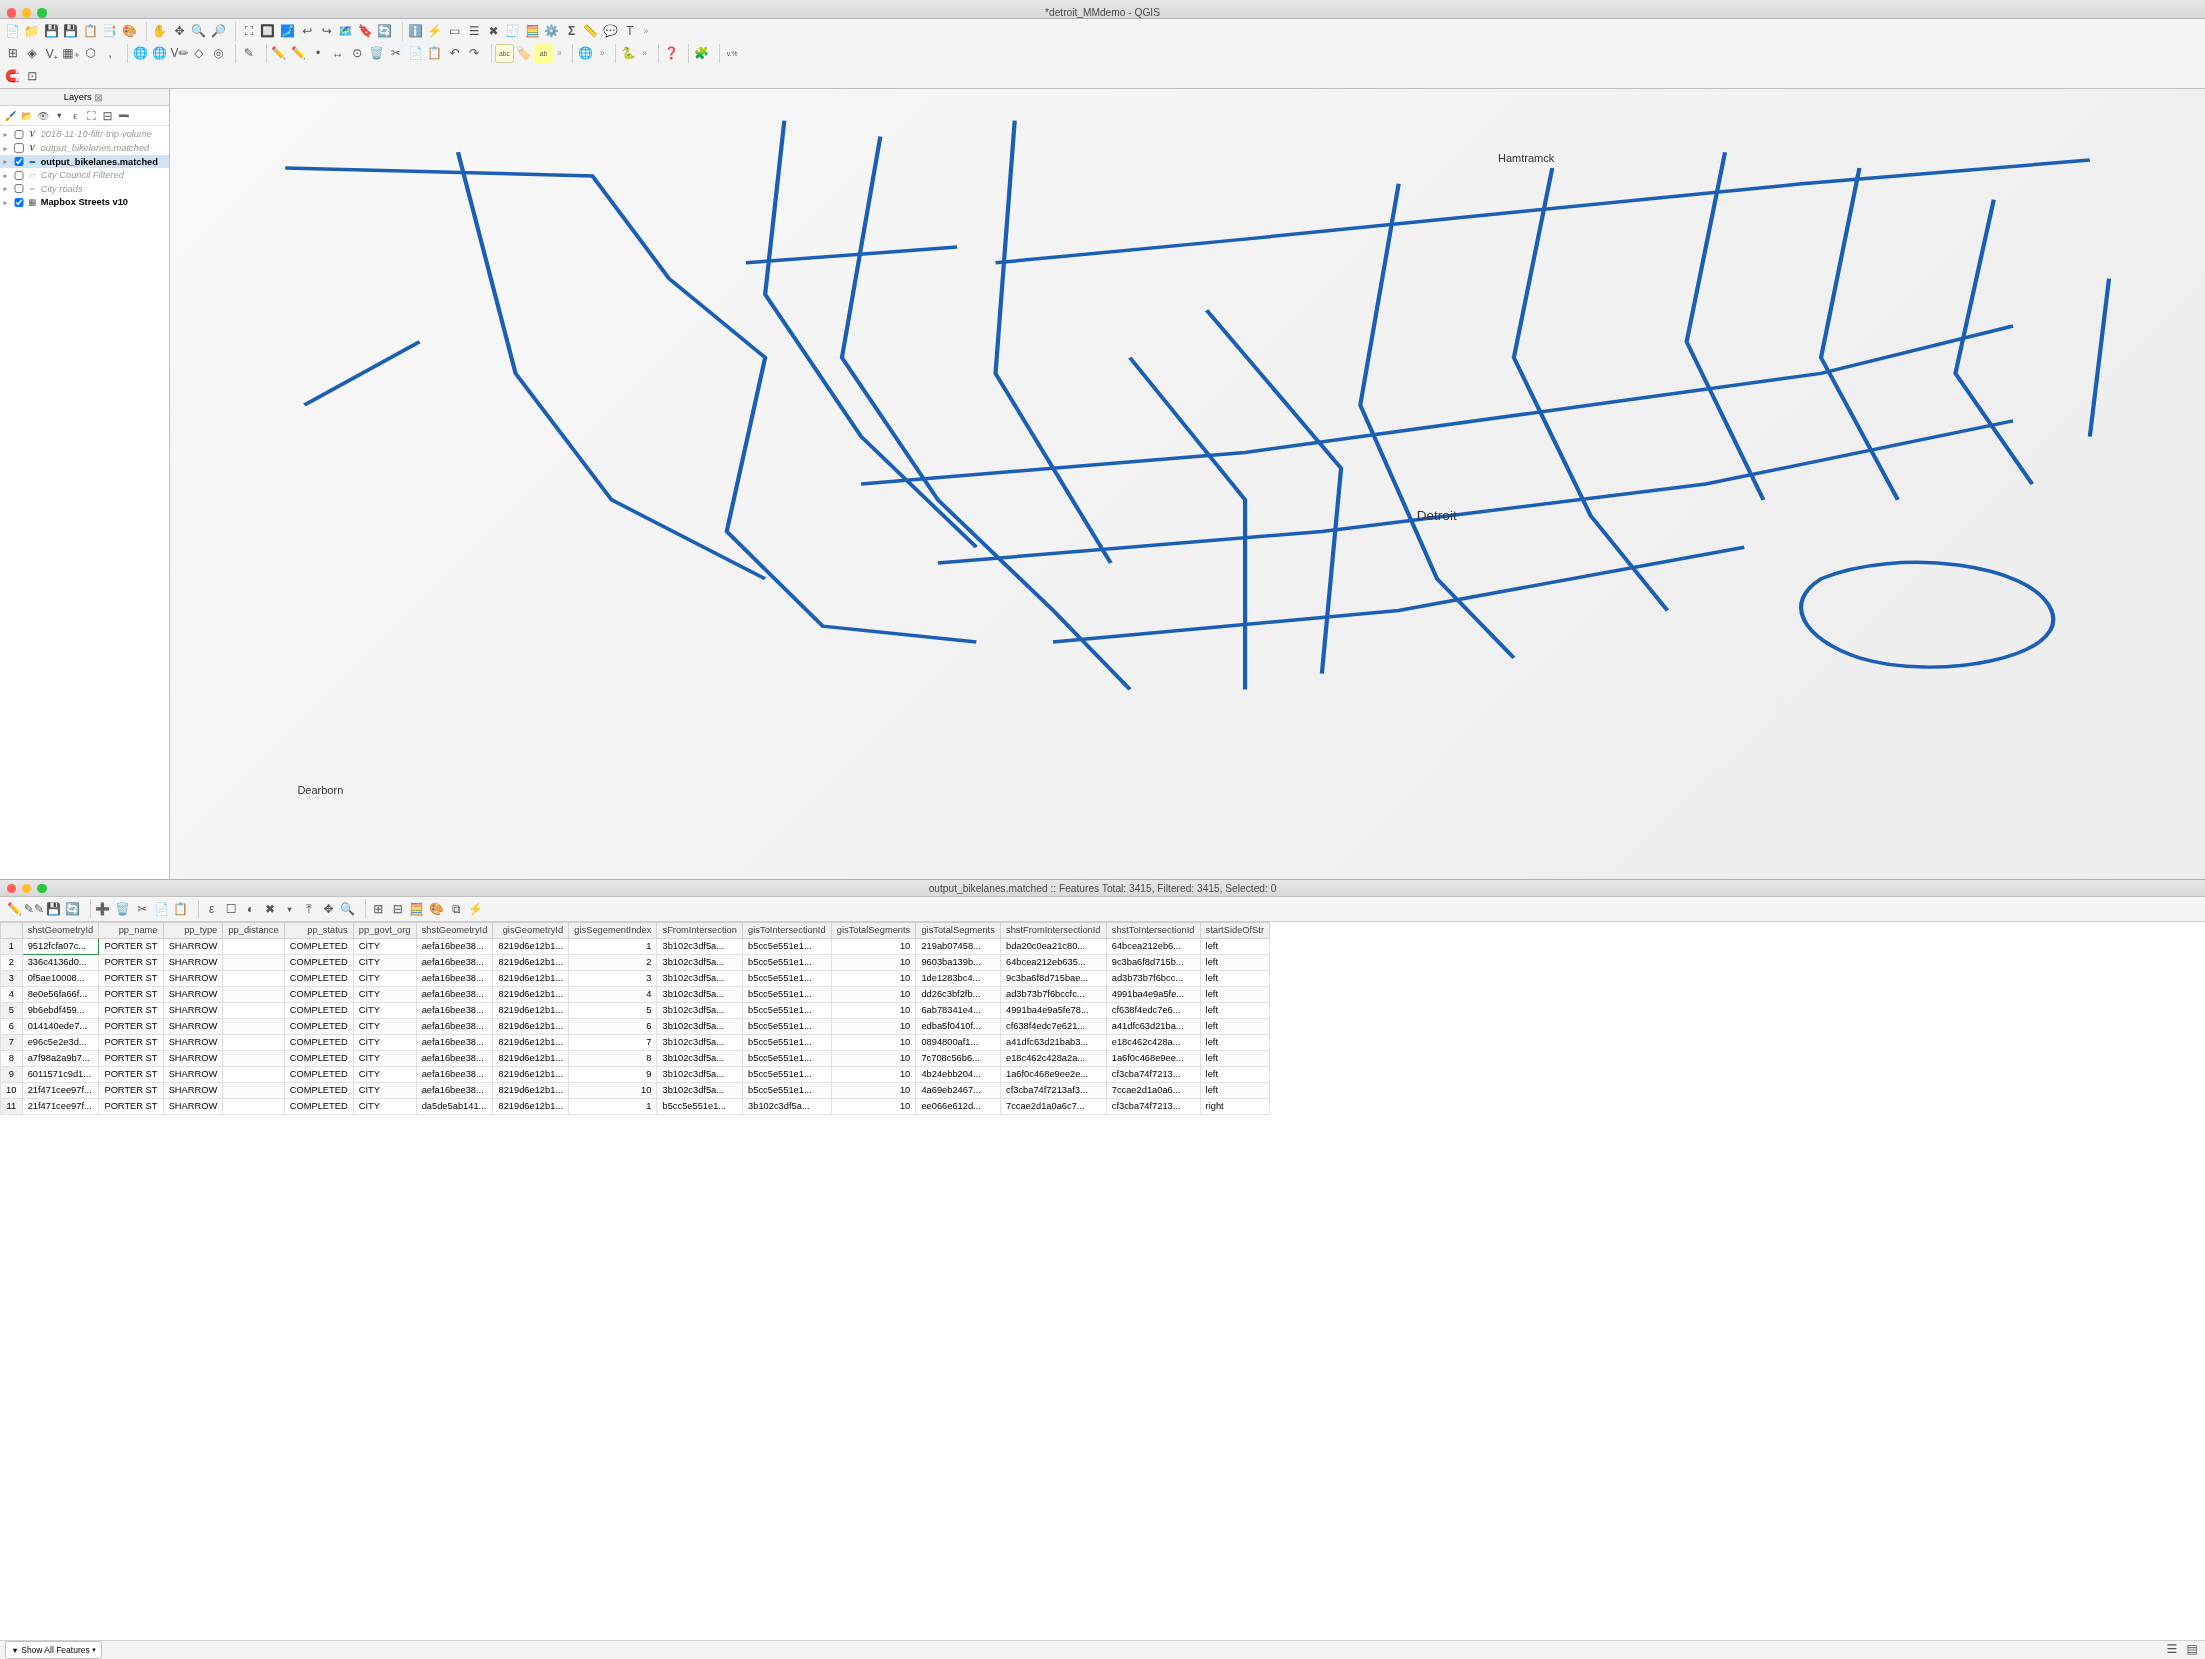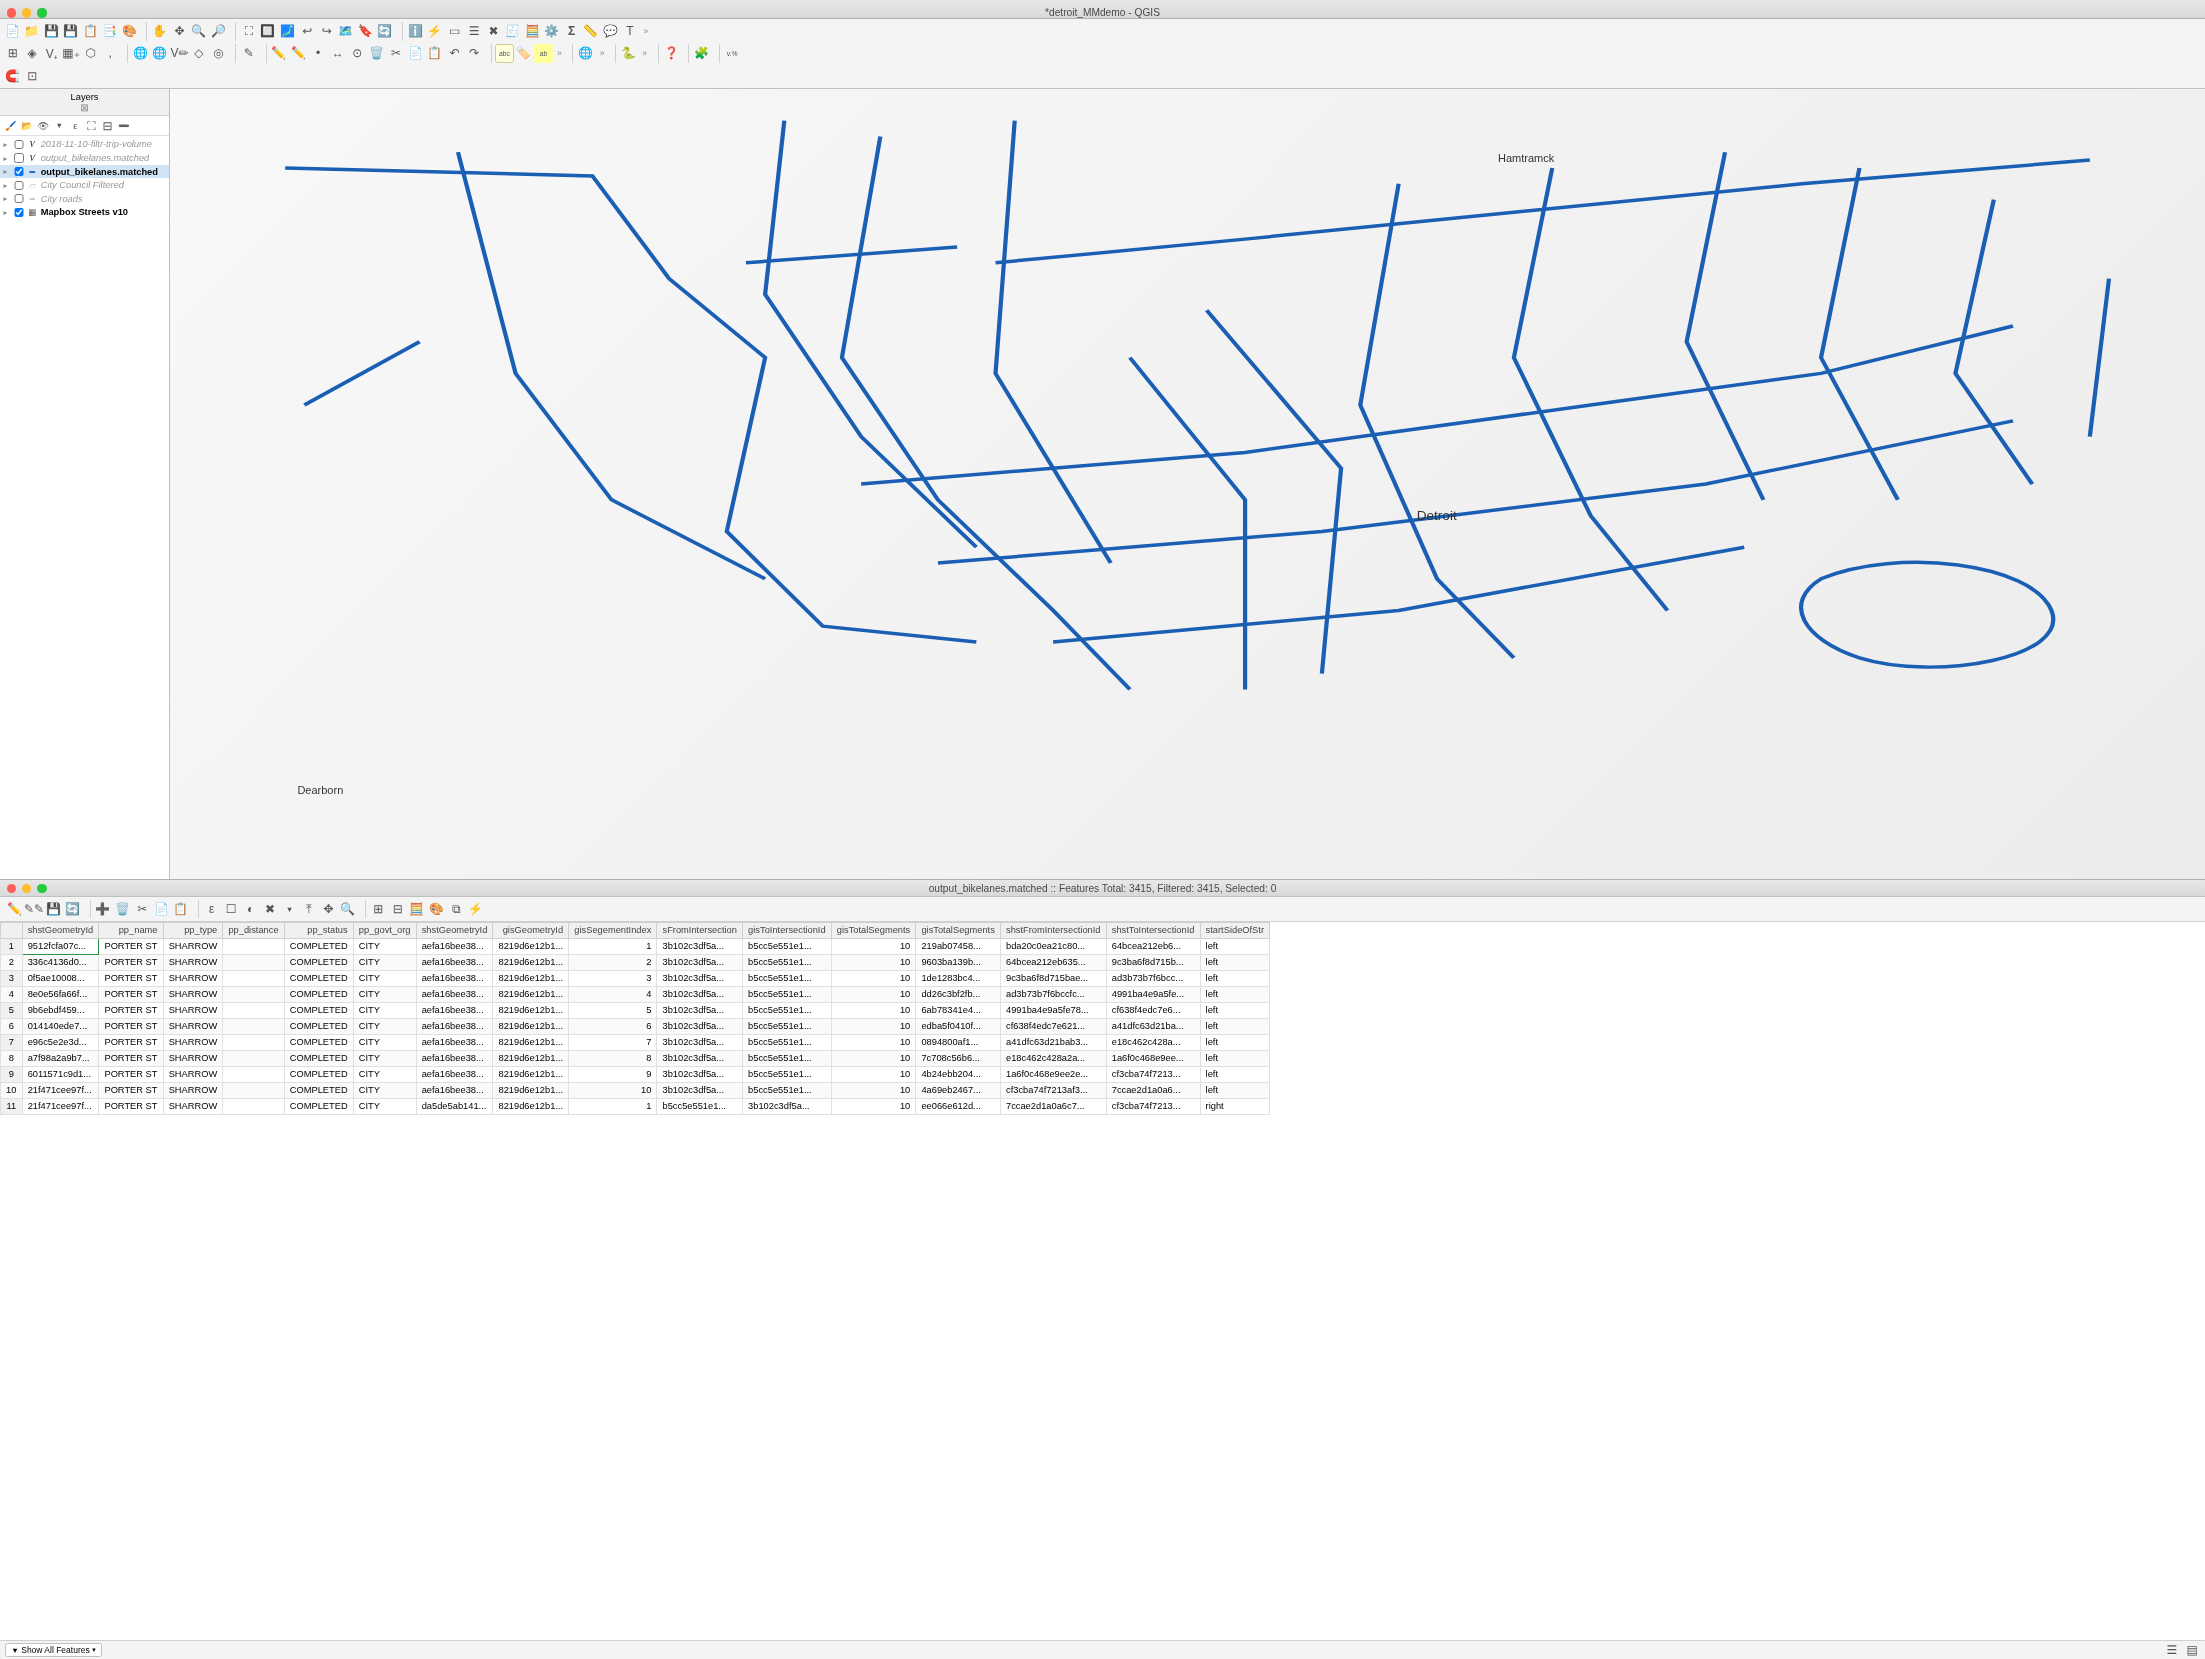--- a/index.html
+++ b/index.html
@@ -12,21 +12,21 @@
 .tl.yellow { background: #ffbd2e; }
 .tl.green { background: #27c93f; }
 .title-text { flex: 1; text-align: center; font-size: 10.2px; color: #4a4a4a; }
 .toolbars { background: #f4f4f4; border-bottom: 0.8px solid #c0c0c0; padding: 1.7px 3.4px; }
 .toolbar-row { display: flex; align-items: center; gap: 0.8px; padding: 1.7px 0; flex-wrap: nowrap; }
 .tb-btn { width: 18.7px; height: 18.7px; border: 0.8px solid transparent; background: transparent; display: flex; align-items: center; justify-content: center; border-radius: 2.5px; cursor: pointer; font-size: 12px; color: #555; position: relative; }
 .tb-sep { width: 5.1px; height: 18.7px; border-right: 0.8px solid #d0d0d0; margin: 0 2.5px; }
 .tb-more { font-size: 8.5px; color: #888; padding: 0 3.4px; cursor: pointer; }
 .main-area { flex: 1; display: flex; overflow: hidden; }
 .layers-panel { width: 170px; background: #fff; border-right: 0.8px solid #c0c0c0; display: flex; flex-direction: column; }
-.panel-header { font-size: 9.3px; padding: 2.5px 5.1px; background: #f0f0f0; border-bottom: 0.8px solid #d0d0d0; display: flex; justify-content: center; align-items: center; flex-direction: column; }
+.panel-header { font-size: 9.3px; padding: 2.5px 5.1px; background: #f0f0f0; border-bottom: 0.8px solid #d0d0d0; display: flex; justify-content: center; align-items: center; }
 .panel-close { font-size: 10.2px; color: #888; cursor: pointer; padding: 0 2.5px; }
 .panel-tools { padding: 1.7px 3.4px; display: flex; gap: 0.8px; border-bottom: 0.8px solid #e0e0e0; }
 .layer-list { flex: 1; overflow: auto; padding: 1.7px 0; }
 .layer-item { display: flex; align-items: center; padding: 0.8px 3.4px; font-size: 9.3px; gap: 2.5px; white-space: nowrap; }
 .layer-cb { width: 9.3px; height: 9.3px; }
 .layer-icon { width: 12px; height: 12px; flex-shrink: 0; display: inline-flex; align-items: center; justify-content: center; font-size: 8.5px; }
 .layer-name { overflow: hidden; text-overflow: ellipsis; }
 .layer-name.italic { font-style: italic; color: #999; }
 .layer-name.bold { font-weight: bold; }
 .layer-item.selected { background: #d0e4f5; }
@@ -36,21 +36,21 @@
 .bottom-panel { height: 47%; display: flex; flex-direction: column; background: #fff; border-top: 0.8px solid #b0b0b0; }
 .table-titlebar { height: 17px; background: linear-gradient(#e8e8e8,#d8d8d8); display: flex; align-items: center; position: relative; border-bottom: 0.8px solid #c0c0c0; }
 .table-toolbar { display: flex; align-items: center; gap: 0.8px; padding: 2.5px 5.1px; background: #f4f4f4; border-bottom: 0.8px solid #d0d0d0; }
 .attr-table-wrap { flex: 1; overflow: auto; }
 table.attr-table { border-collapse: collapse; font-size: 9.3px; width: max-content; }
 .attr-table th { background: #f0f0f0; border: 0.8px solid #d0d0d0; padding: 2.5px 5.1px; font-weight: normal; text-align: right; white-space: nowrap; position: sticky; top: 0; min-width: 59px; color: #444; }
 .attr-table td { border: 0.8px solid #e0e0e0; padding: 2.5px 5.1px; white-space: nowrap; background: #fff; }
 .attr-table tr:nth-child(even) td { background: #fafafa; }
 .attr-table .row-num { background: #f0f0f0; text-align: center; min-width: 17px; position: sticky; left: 0; }
 .attr-table td.selected-cell { background: #fff; border: 1.7px solid #2b9348; }
-.status-bar { height: 18.7px; background: #f4f4f4; border-top: 0.8px solid #d0d0d0; display: flex; align-items: center; padding: 0 5.1px; gap: 5.1px; }
+.status-bar { height: 18.7px; background: #f4f4f4; border-top: 0.8px solid #d0d0d0; display: flex; padding: 0 5.1px; gap: 5.1px; }
 .status-btn { border: 0.8px solid #c0c0c0; border-radius: 2.5px; padding: 0.8px 5.1px; background: #fff; font-size: 8.5px; cursor: pointer; display: flex; align-items: center; gap: 2.5px; }
 
 
 .i-file::before{content:"📄"} .i-folder::before{content:"📁"} .i-save::before{content:"💾"}
 .i-hand::before{content:"✋"} .i-zoom-in::before{content:"🔍"} .i-zoom-out::before{content:"🔎"}
 .i-refresh::before{content:"🔄"} .i-info::before{content:"ℹ️"} .i-calc::before{content:"🧮"}
 .i-measure::before{content:"📏"} .i-sum::before{content:"Σ";font-weight:bold;}
 .i-gear::before{content:"⚙️"} .i-pencil::before{content:"✏️"} .i-trash::before{content:"🗑️"}
 .i-undo::before{content:"↶"} .i-redo::before{content:"↷"} .i-help::before{content:"❓"}
 .i-python::before{content:"🐍"} .i-web::before{content:"🌐"}

